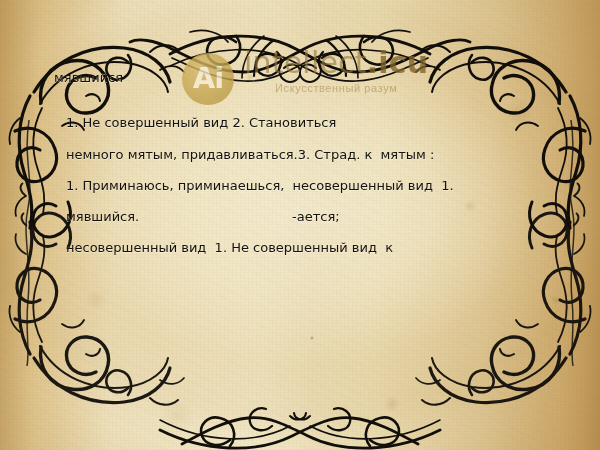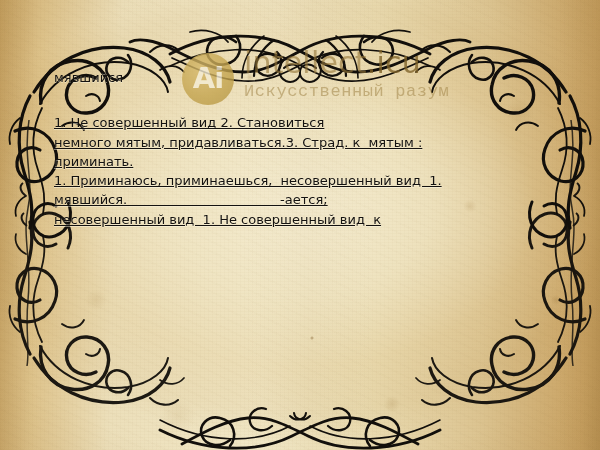--- a/index.html
+++ b/index.html
@@ -106,45 +106,46 @@
   }
   .wm-text { margin-left: 10px; margin-top: 2px; }
   .wm-title {
     font-family: "DejaVu Sans", sans-serif;
     font-size: 30px;
     line-height: 1;
     color: rgba(150,120,58,.62);
     letter-spacing: .2px;
     white-space: nowrap;
   }
-  .wm-title b { color: rgba(126,98,40,.78); font-weight: 400; }
+  .wm-title b { color: rgba(126,98,40,.78); font-weight: 700; }
   .wm-sub {
     margin-top: 5px;
-    font-family: Liberation Mono, monospace;
-    font-size: 17px;
+    font-family: Liberation Sans, sans-serif;
+    font-size: 11px;
     line-height: 1;
     color: rgba(158,128,68,.52);
     letter-spacing: .6px;
     white-space: nowrap;
+    text-align: center;
   }
 
   
   .content {
     position: absolute;
     left: 54px;
     top: 68px;
     width: 500px;
     color: #141210;
     font-family: "DejaVu Sans", sans-serif;
     font-size: 13px;
     line-height: 19.3px;
     text-shadow: 0 1px 0 rgba(255,250,232,.45);
   }
   .headword { margin: 0 0 26px 0; white-space: nowrap; }
-  .body-line { margin: 0; white-space: pre; text-decoration: underline; }
+  .body-line { margin: 12px; white-space: pre; }
 </style>
 </head>
 <body>
 
 <div id="page">
 
   <div class="grain"></div>
   <div class="folds"></div>
   <div class="stains"></div>
 
@@ -240,19 +241,18 @@
     <div class="wm-text">
       <div class="wm-title"><span>intellect</span><b>.icu</b></div>
       <div class="wm-sub">Искусственный  разум</div>
     </div>
   </div>
 
   <div class="content">
     <p class="headword">мявшийся</p>
     <p class="body-line">1. Не совершенный вид 2. Становиться</p>
     <p class="body-line">немного мятым, придавливаться.3. Страд. к  мятым :</p>
-    <p class="body-line">приминать.</p>
     <p class="body-line">1. Приминаюсь, приминаешься,  несовершенный вид  1.</p>
     <p class="body-line">мявшийся.                                     -ается;</p>
     <p class="body-line">несовершенный вид  1. Не совершенный вид  к</p>
   </div>
 
 </div>
 
 </body></html>

